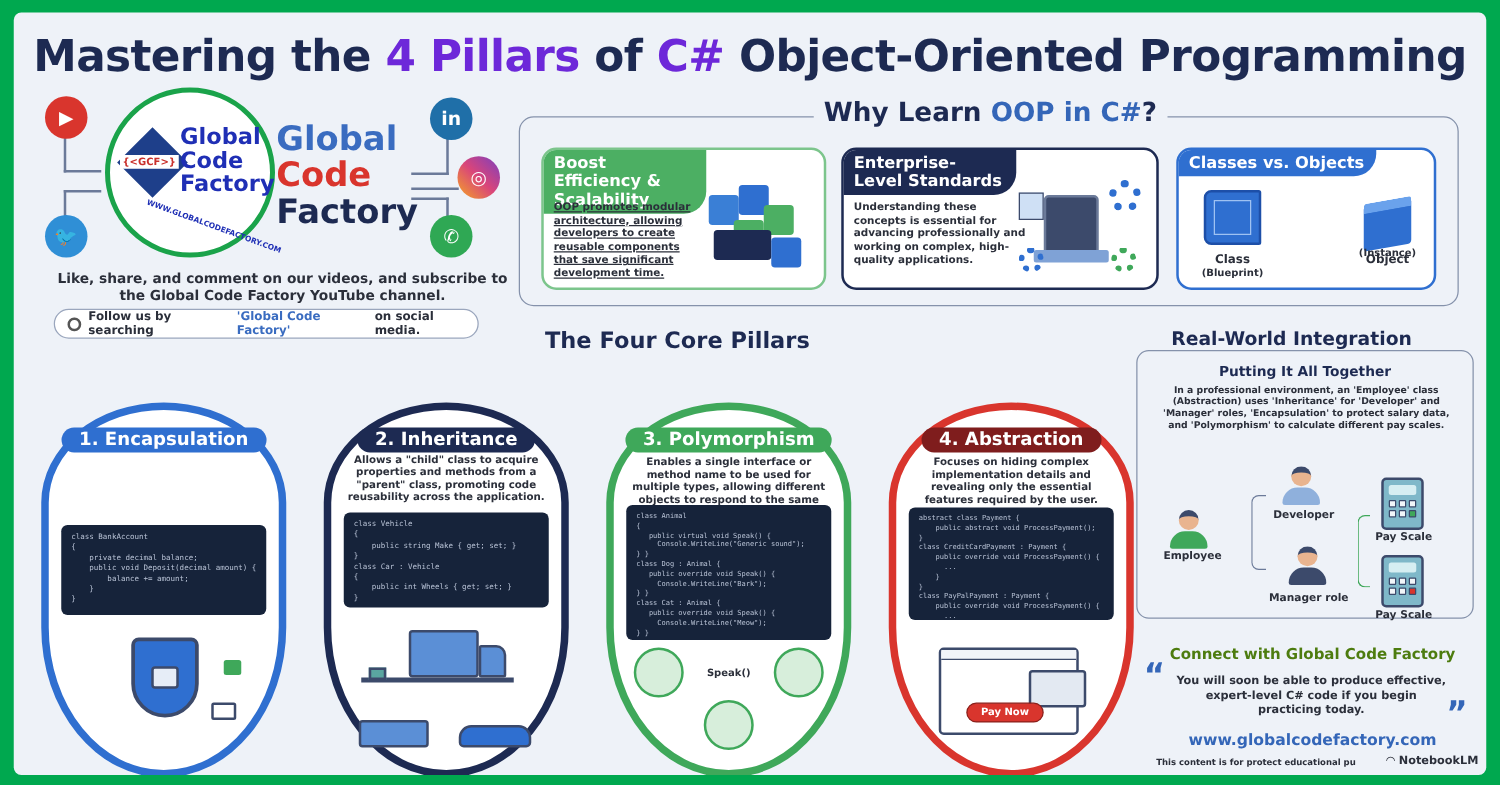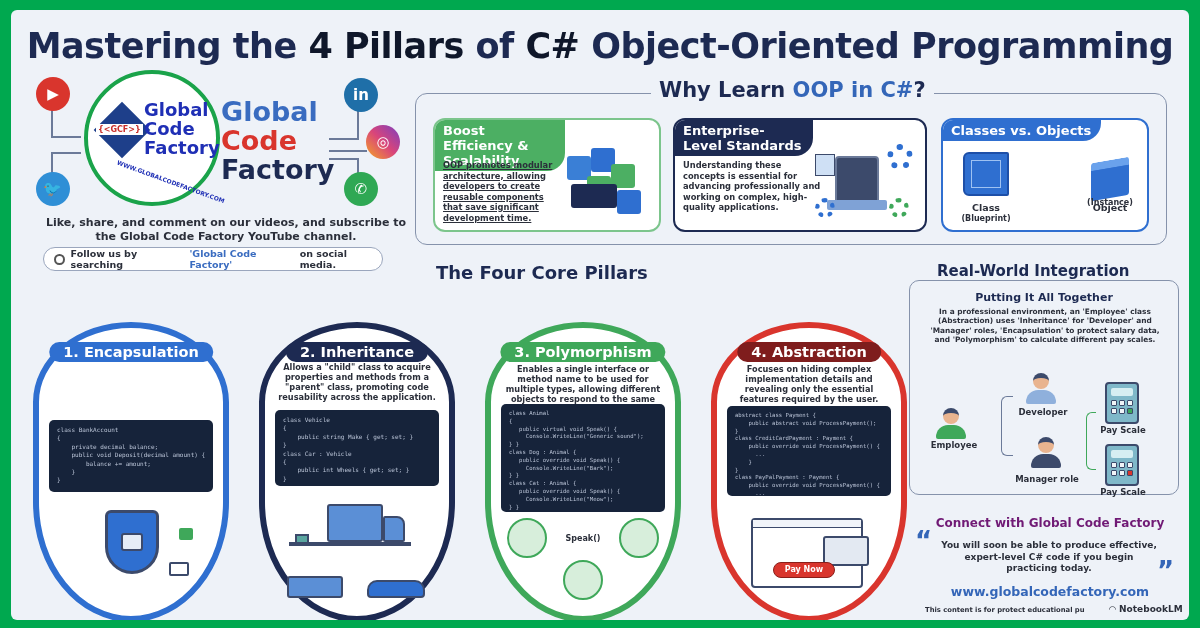--- a/index.html
+++ b/index.html
@@ -1,19 +1,19 @@
 <!DOCTYPE html>
 <html><head>
 <meta charset="utf-8">
 <style>
   * { box-sizing: border-box; margin: 0; padding: 0; }
   body { width: 1200px; height: 628px; background: #00a84f; font-family: "DejaVu Sans", sans-serif; overflow: hidden; }
   .canvas { position: absolute; left: 11px; top: 10px; width: 1178px; height: 610px; background: #eef2f8; border-radius: 6px; overflow: hidden; }
   .title { position: absolute; left: 0; top: 16px; width: 100%; text-align: center; font-size: 35px; font-weight: bold; color: #1d2a52; letter-spacing: -0.5px; }
-  .title .hl { color: #0f172a; }
+  .title .hl { color: #6d28d9; }
 
   
   .social { position: absolute; width: 34px; height: 34px; border-radius: 50%; display: flex; align-items: center; justify-content: center; color: #fff; font-weight: bold; font-size: 15px; }
   .line { position: absolute; border-color: #6b7a99; border-style: solid; border-width: 0; }
   .logo-circle { position: absolute; left: 73px; top: 60px; width: 136px; height: 136px; border: 4px solid #1aa34a; border-radius: 50%; background: #fff; }
   .logo-diamond { position: absolute; left: 14px; top: 36px; width: 40px; height: 40px; background: #1e3f8a; transform: rotate(45deg); }
   .logo-tag { position: absolute; left: 8px; top: 50px; background: #fff; color: #c9302c; font-size: 8px; font-weight: bold; padding: 1px 2px; }
   .logo-text { position: absolute; left: 56px; top: 26px; font-size: 18px; line-height: 19px; font-weight: bold; color: #1f2fb5; }
   .logo-url { position: absolute; left: 26px; top: 104px; font-size: 6px; font-weight: bold; color: #1f2fb5; transform: rotate(20deg); }
   .brand { position: absolute; left: 210px; top: 87px; font-size: 27px; line-height: 29px; font-weight: bold; }
@@ -47,21 +47,21 @@
   .person { position: absolute; }
   .person .head { width: 16px; height: 16px; border-radius: 50%; background: #e9b48f; border-top: 5px solid #3c4a6b; margin: 0 auto; }
   .person .torso { width: 30px; height: 14px; border-radius: 12px 12px 2px 2px; margin: 1px auto 0; }
   .lbl { position: absolute; font-size: 8.5px; font-weight: bold; color: #2b2f3a; text-align: center; }
   .calc { position: absolute; width: 34px; height: 42px; background: #7fb8c9; border: 2px solid #3c4a6b; border-radius: 4px; }
   .calc .scr { margin: 4px 4px; height: 8px; background: #d6eef2; border-radius: 2px; }
   .calc .keys { margin: 0 4px; display: grid; grid-template-columns: repeat(3, 1fr); gap: 2px; }
   .calc .keys span { height: 6px; background: #f1f5f8; border: 1px solid #3c4a6b; border-radius: 1px; }
 
   
-  .connect-title { position: absolute; left: 900px; top: 506px; width: 278px; text-align: center; font-size: 12px; font-weight: bold; color: #701a75; }
+  .connect-title { position: absolute; left: 900px; top: 506px; width: 278px; text-align: center; font-size: 12px; font-weight: bold; color: #4d7c0f; }
   .quote-l { position: absolute; left: 904px; top: 516px; font-size: 26px; font-weight: bold; color: #3466b8; }
   .quote-r { position: absolute; left: 1146px; top: 546px; font-size: 26px; font-weight: bold; color: #3466b8; }
   .quote-text { position: absolute; left: 928px; top: 530px; width: 220px; text-align: center; font-size: 9px; line-height: 11.5px; font-weight: bold; color: #2b2f3a; }
   .site { position: absolute; left: 900px; top: 574px; width: 278px; text-align: center; font-size: 12.5px; font-weight: bold; color: #3466b8; }
   .disclaimer { position: absolute; left: 914px; top: 596px; font-size: 6.8px; font-weight: bold; color: #2b2f3a; }
   .nblm { position: absolute; left: 1094px; top: 592px; background: #eef2f8; padding: 2px 4px; font-size: 9px; font-weight: bold; color: #2b2f3a; }
 </style>
 </head>
 <body>
 

